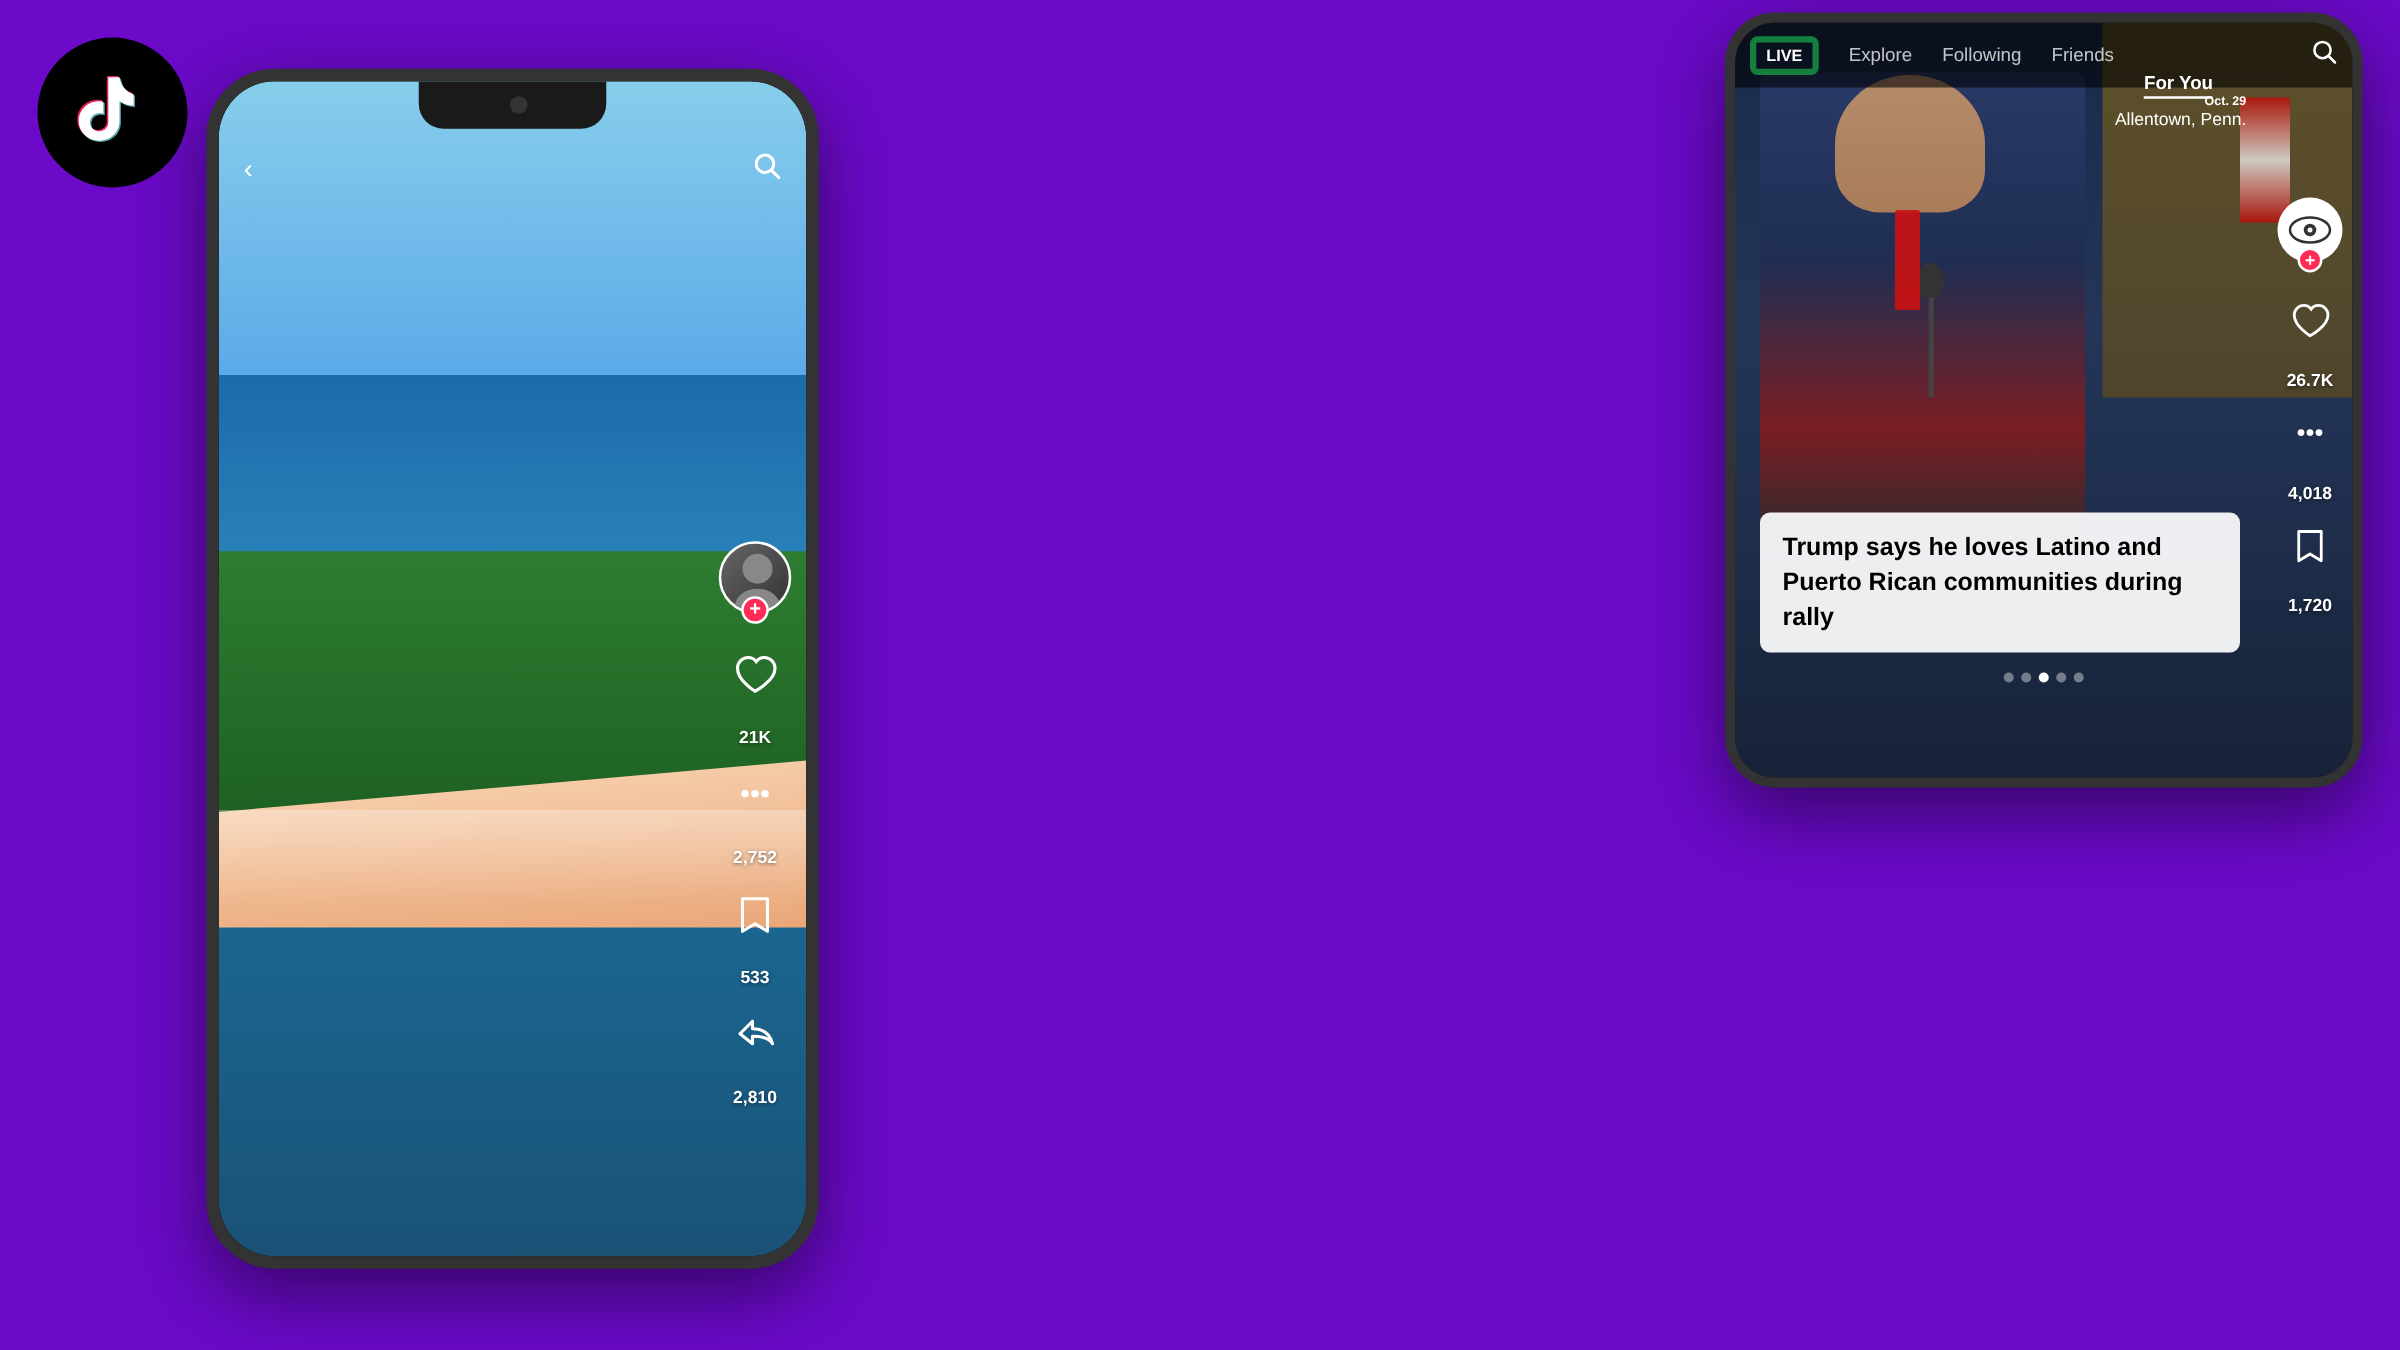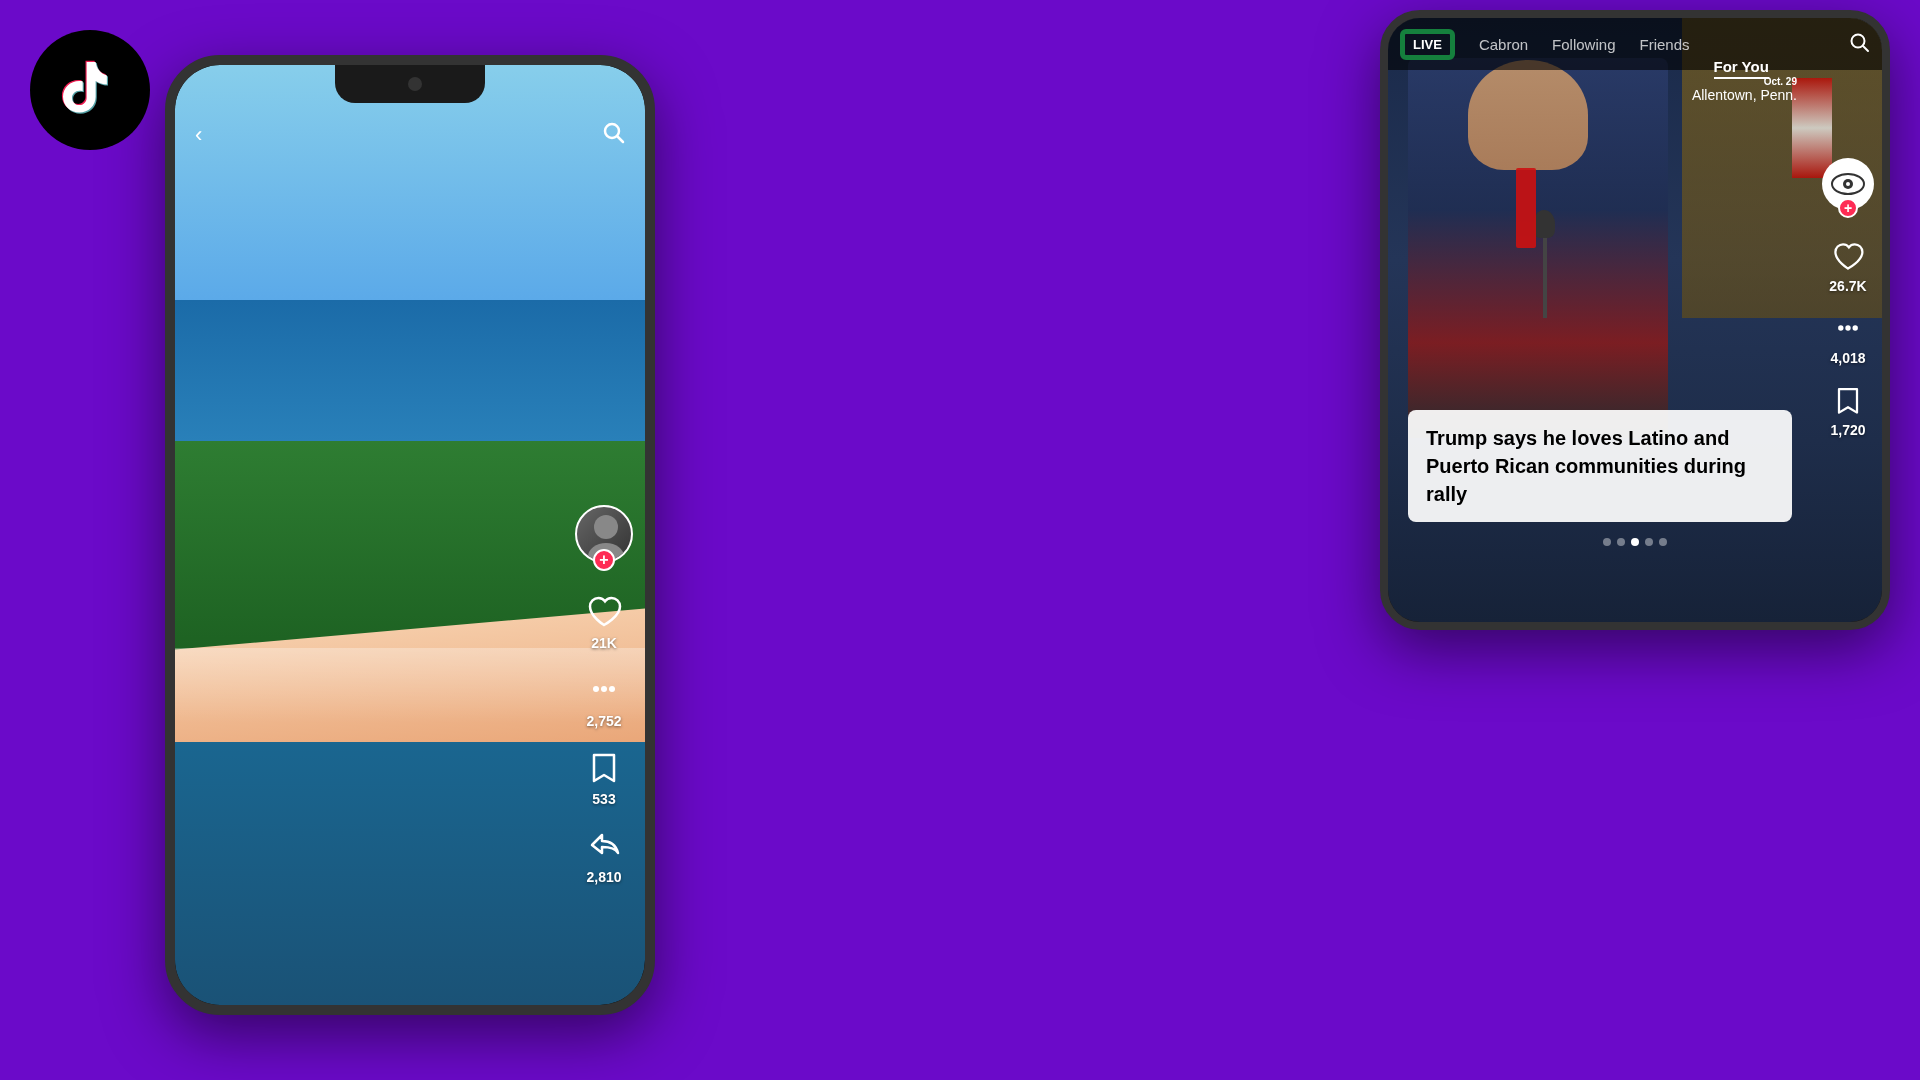--- a/index.html
+++ b/index.html
@@ -217,21 +217,21 @@
       color: #fff;
       font-size: 16px;
       font-weight: 700;
       border: 2px solid #fff;
       z-index: 5;
     }
     .action-item {
       display: flex;
       flex-direction: column;
       align-items: center;
-      gap: 4px;
+      gap: 22px;
     }
     .action-count {
       color: #fff;
       font-size: 14px;
       font-weight: 600;
       text-shadow: 0 1px 3px rgba(0,0,0,0.5);
     }
 
     
     .heart-svg, .comment-svg, .bookmark-svg, .share-svg {
@@ -525,21 +525,21 @@
 
       <div style="position:absolute;top:150px;left:128px;width:20px;height:80px;background:#CC1111;border-radius:2px;opacity:0.9;"></div>
 
       <div style="position:absolute;top:0;right:0;width:200px;height:300px;background:linear-gradient(180deg,#8B6914 0%,#6B5010 100%);opacity:0.6;"></div>
 
       <div style="position:absolute;top:60px;right:50px;width:40px;height:100px;background:linear-gradient(180deg,#CC0000 0%,#fff 50%,#CC0000 100%);opacity:0.7;"></div>
     </div>
 
     <div class="nav-bar-right">
       <span class="live-badge">LIVE</span>
-      <span class="nav-item">Cabron</span>
+      <span class="nav-item">Explore</span>
       <span class="nav-item">Following</span>
       <span class="nav-item">Friends</span>
       <span class="nav-item active">For You</span>
       <span class="nav-search">
         <svg width="22" height="22" viewBox="0 0 22 22" fill="none">
           <circle cx="10" cy="10" r="6.5" stroke="white" stroke-width="2"></circle>
           <line x1="15" y1="15" x2="20" y2="20" stroke="white" stroke-width="2" stroke-linecap="round"></line>
         </svg>
       </span>
     </div>

